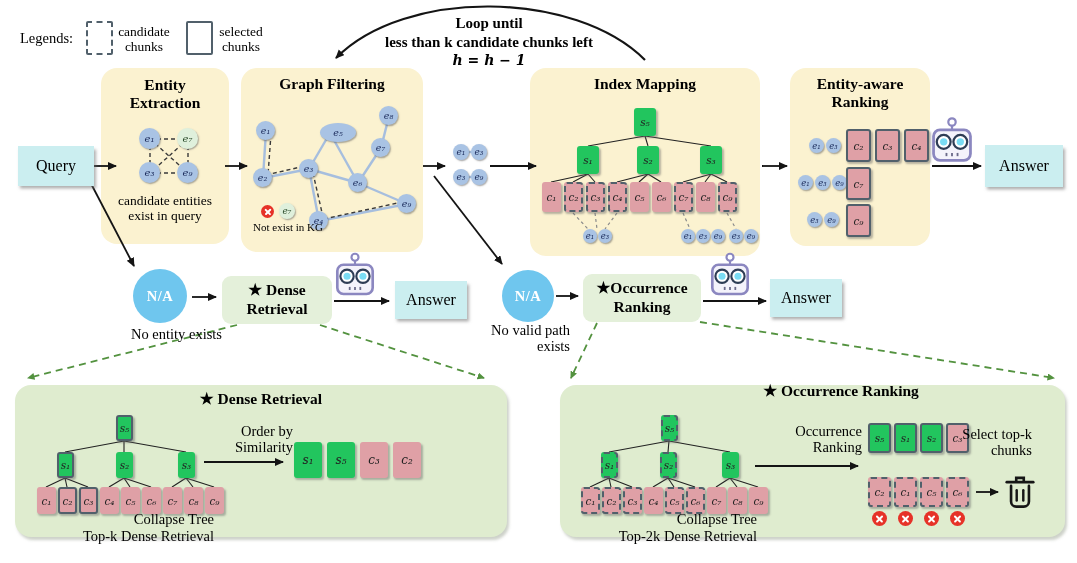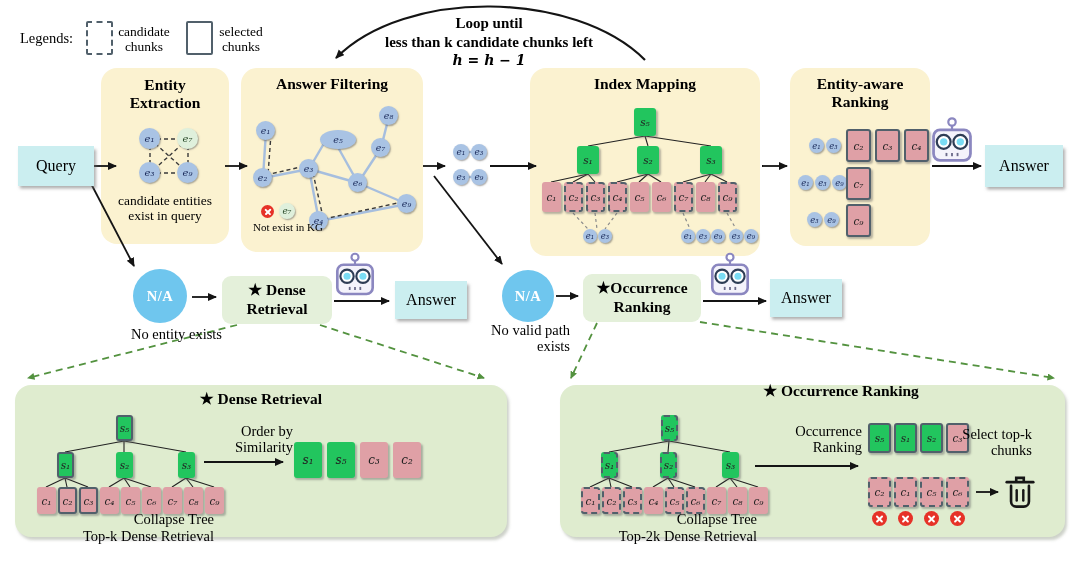--- a/index.html
+++ b/index.html
@@ -189,26 +189,26 @@
       <span>Query</span>
     </div>
 
   <div class="title" style="left:115px;top:76px;width:100px">Entity Extraction</div>
   <div class="en" style="left:139px;top:128px;width:21px;height:21px;font-size:10px">e₁</div>
   <div class="en g" style="left:177px;top:128px;width:21px;height:21px;font-size:10px">e₇</div>
   <div class="en" style="left:139px;top:162px;width:21px;height:21px;font-size:10px">e₃</div>
   <div class="en" style="left:177px;top:162px;width:21px;height:21px;font-size:10px">e₉</div>
   <div class="cap" style="left:117px;top:193px;width:96px">candidate entities exist in query</div>
 
-  <div class="title" style="left:241px;top:75px;width:182px">Answer Filtering</div>
+  <div class="title" style="left:241px;top:75px;width:182px">Graph Filtering</div>
   <div class="en" style="left:256px;top:121px;width:19px;height:19px;font-size:9.5px">e₁</div>
   <div class="en" style="left:253px;top:168px;width:19px;height:19px;font-size:9.5px">e₂</div>
   <div class="en" style="left:299px;top:159px;width:19px;height:19px;font-size:9.5px">e₃</div>
   <div class="en" style="left:309px;top:211px;width:19px;height:19px;font-size:9.5px">e₄</div>
-  <div class="en" style="left:320px;top:130px;width:36px;height:19px;font-size:9.5px">e₅</div>
+  <div class="en" style="left:320px;top:123px;width:36px;height:19px;font-size:9.5px">e₅</div>
   <div class="en" style="left:348px;top:173px;width:19px;height:19px;font-size:9.5px">e₆</div>
   <div class="en" style="left:371px;top:138px;width:19px;height:19px;font-size:9.5px">e₇</div>
   <div class="en" style="left:379px;top:106px;width:19px;height:19px;font-size:9.5px">e₈</div>
   <div class="en" style="left:397px;top:194px;width:19px;height:19px;font-size:9.5px">e₉</div>
   <div class="xm" style="left:261px;top:205px;width:13px;height:13px"></div>
   <div class="en g" style="left:279px;top:203px;width:16px;height:16px;font-size:9px">e₇</div>
   <div class="cap" style="left:253px;top:221px;width:70px;font-size:11px">Not exist in KG</div>
 
   <div class="en" style="left:453px;top:144px;width:16px;height:16px;font-size:9px">e₁</div>
   <div class="en" style="left:471px;top:144px;width:16px;height:16px;font-size:9px">e₃</div>

